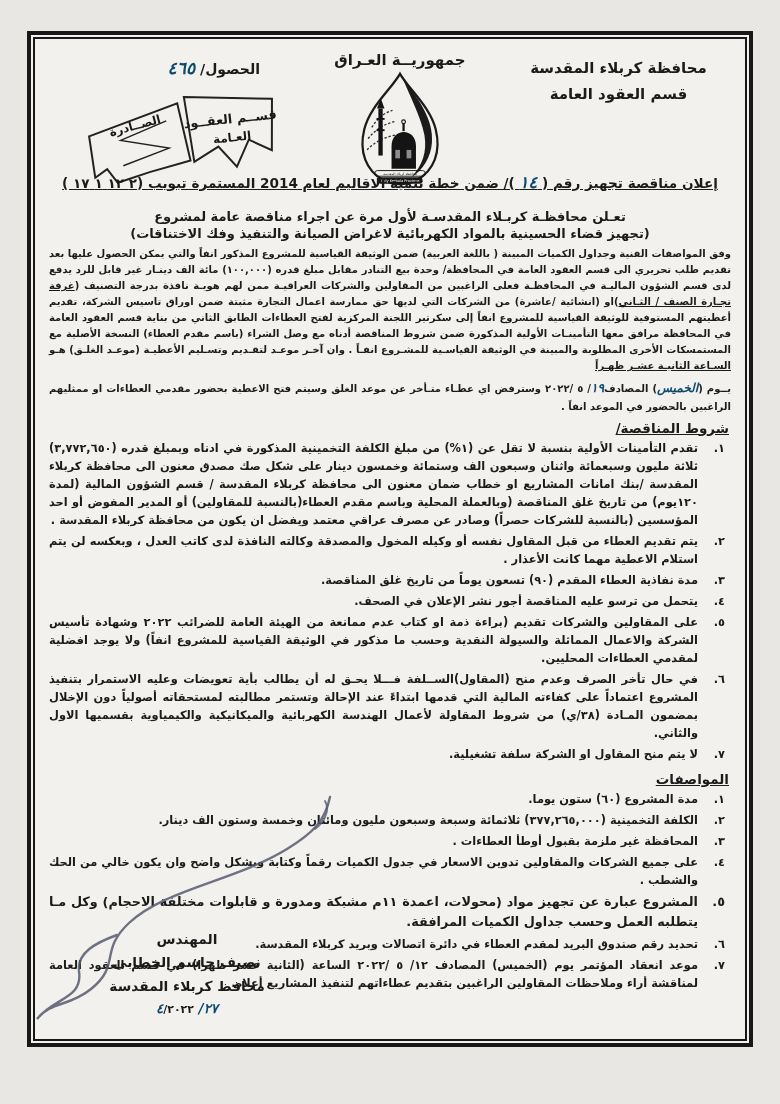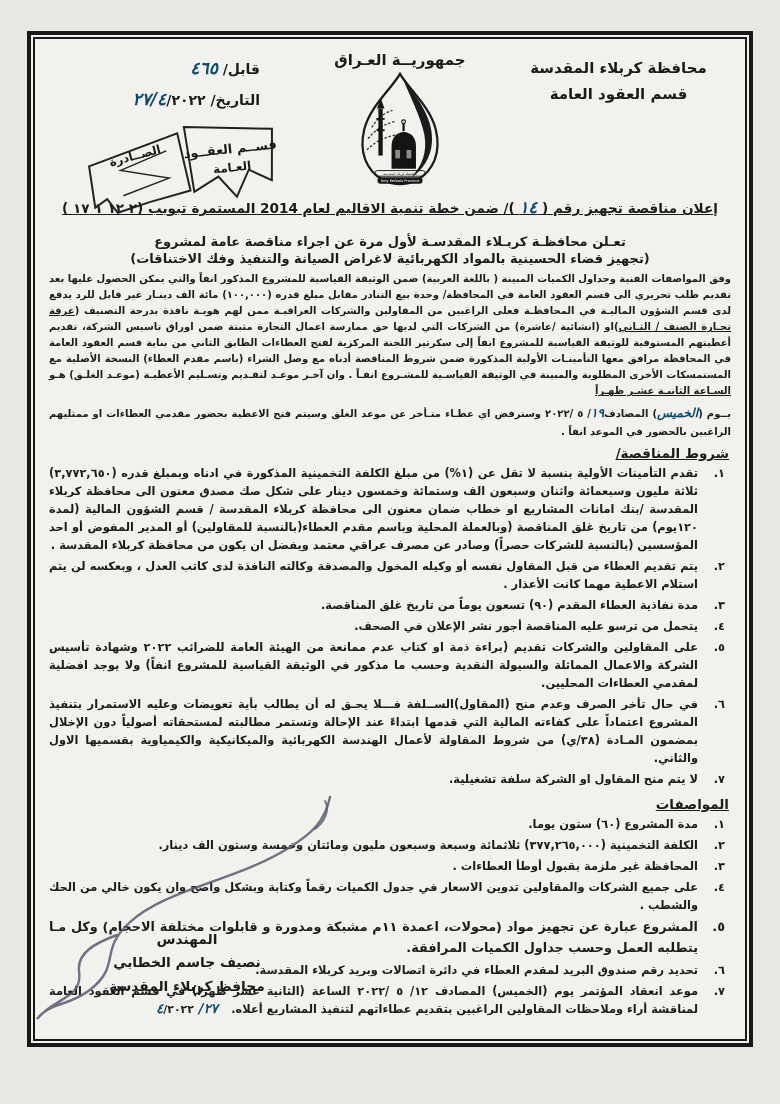--- a/index.html
+++ b/index.html
@@ -73,26 +73,22 @@
               <text x="50" y="110.6" font-size="3.6" text-anchor="middle" fill="#141414">محافظة كربلاء المقدسة</text>
               <rect x="26" y="113" width="48" height="7" rx="3.5" fill="#161616"></rect>
               <text x="50" y="118.2" font-size="3.8" text-anchor="middle" fill="#ffffff">Holy Kerbala Province</text>
             </svg>
           </div>
         </div>
 
         <div>
           <div class="numbers">
             <div class="row">
-              <span>قابل/</span>
+              <span>الحصول/</span>
               <span class="hw">٤٦٥</span>
-            </div>
-            <div class="row">
-              <span>التاريخ/</span>
-              <span class="hw">٢٧/٤</span><span>/٢٠٢٢</span>
             </div>
           </div>
           <div class="stamp-wrap">
             <svg width="212" height="102" viewBox="0 0 230 112">
               <polygon points="122,12 218,24 212,80 188,66 172,94 154,70 126,84" fill="none" stroke="#222" stroke-width="2.2"></polygon>
               <polygon points="14,44 114,18 122,82 76,90 40,98 30,82 16,90" fill="none" stroke="#222" stroke-width="2.2"></polygon>
               <polyline points="100,36 48,52 100,66 48,80" fill="none" stroke="#222" stroke-width="1.6"></polyline>
               <text x="170" y="46" font-size="14" font-weight="bold" text-anchor="middle" fill="#191919">قســم العقــود</text>
               <text x="170" y="66" font-size="13" font-weight="bold" text-anchor="middle" fill="#191919">العـامة</text>
               <text x="66" y="42" font-size="13" font-weight="bold" text-anchor="middle" fill="#191919" transform="rotate(-9 66 42)">الصــادرة</text>

